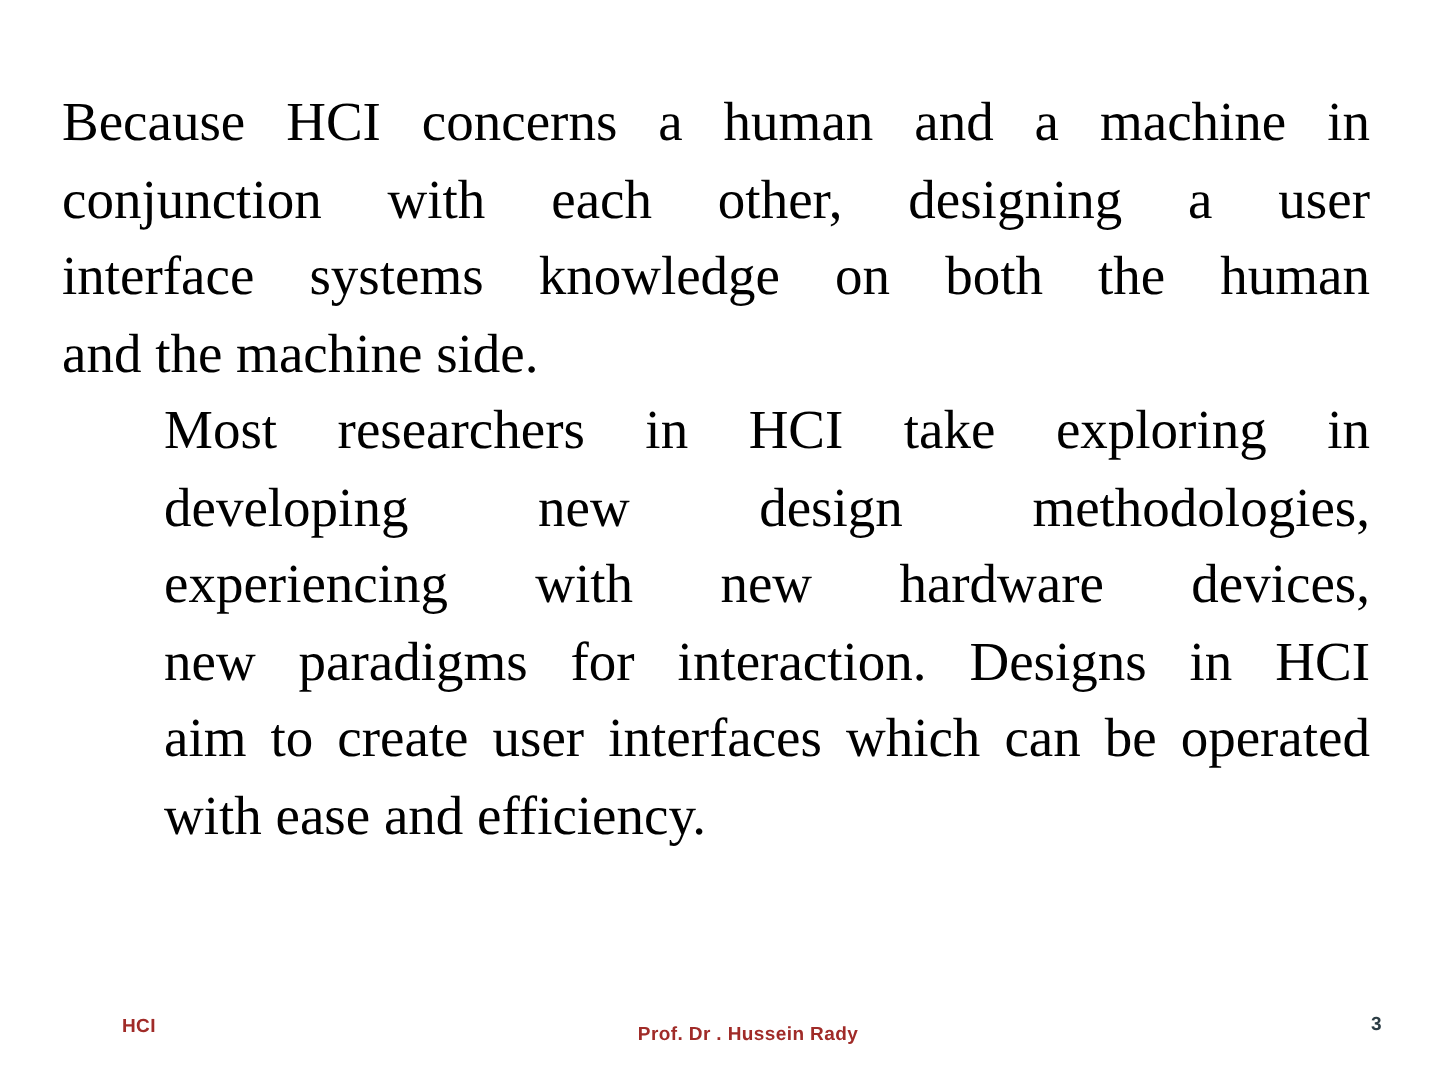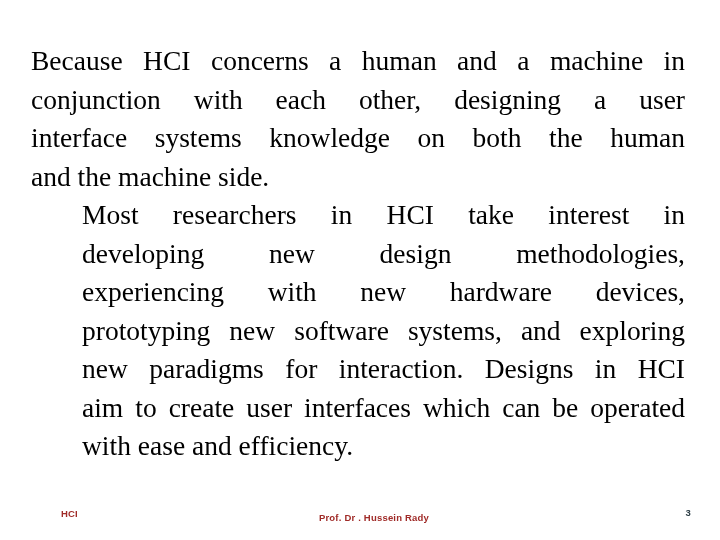--- a/index.html
+++ b/index.html
@@ -102,24 +102,23 @@
   <div id="body-text">
 
     <p class="paragraph">
       <span class="ln">Because HCI concerns a human and a machine in</span>
       <span class="ln">conjunction with each other, designing a user</span>
       <span class="ln">interface systems knowledge on both the human</span>
       <span class="ln last">and the machine side.</span>
     </p>
 
     <p class="paragraph indented">
-      <span class="ln" style="text-indent:51px;">Most researchers in HCI take interest in</span>
+      <span class="ln" style="text-indent:51px;">Most researchers in HCI take exploring in</span>
       <span class="ln">developing new design methodologies,</span>
       <span class="ln">experiencing with new hardware devices,</span>
-      <span class="ln">prototyping new software systems, and exploring</span>
       <span class="ln">new paradigms for interaction. Designs in HCI</span>
       <span class="ln">aim to create user interfaces which can be operated</span>
       <span class="ln last">with ease and efficiency.</span>
     </p>
 
   </div>
 
   <div id="footer">
     <div class="ft" id="footer-left">HCI</div>
     <div class="ft" id="footer-center">Prof.  Dr . Hussein Rady</div>

